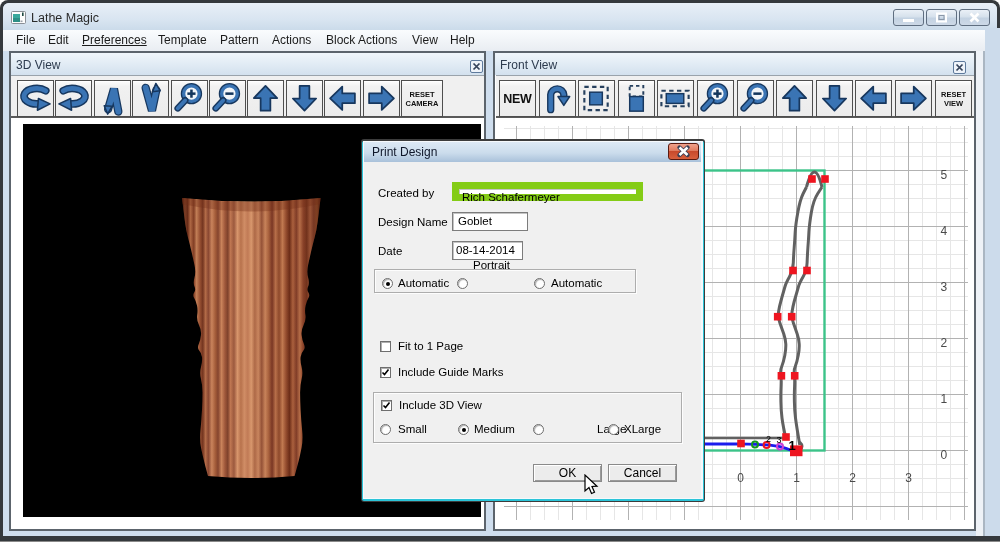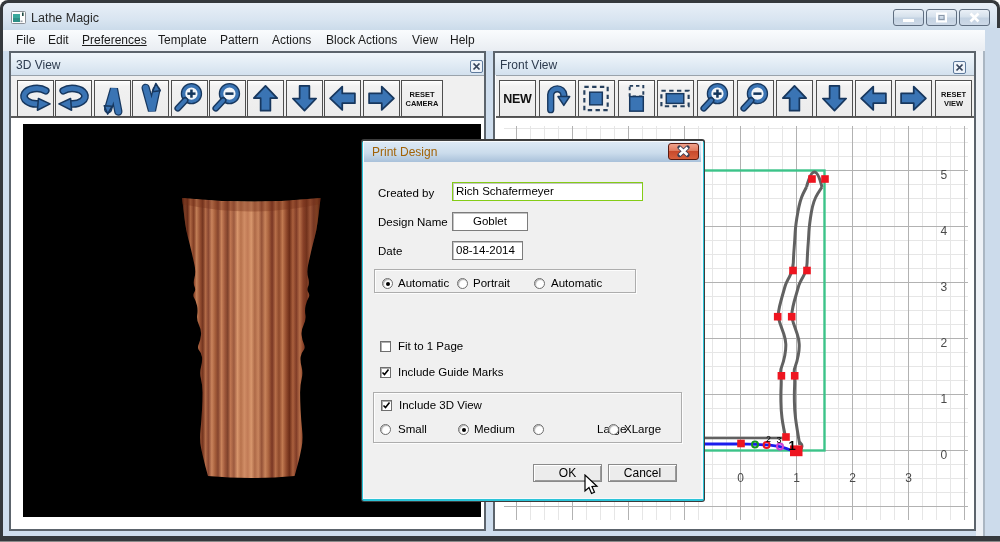--- a/index.html
+++ b/index.html
@@ -324,38 +324,38 @@
     <text x="436.5" y="220.8" font-family="Liberation Sans" font-size="12" fill="#4a4a4a">2</text>
     <text x="436.5" y="164.8" font-family="Liberation Sans" font-size="12" fill="#4a4a4a">3</text>
     <text x="436.5" y="108.8" font-family="Liberation Sans" font-size="12" fill="#4a4a4a">4</text>
     <text x="436.5" y="52.8" font-family="Liberation Sans" font-size="12" fill="#4a4a4a">5</text>
   </svg>
 <div style="position:absolute;left:361px;top:139px;width:343.5px;height:362.5px;background:#3c3c3c;border-radius:3px;"></div>
 <div style="position:absolute;left:362px;top:141px;width:341.5px;height:359.5px;background:#2cc4d8;border-radius:2px;"></div>
 <div style="position:absolute;left:362.5px;top:141px;width:340px;height:357.5px;background:#f6f9fc;"></div>
 <div style="position:absolute;left:364px;top:141.5px;width:337px;height:356.5px;background:#f0f0f0;"></div>
 <div style="position:absolute;left:364px;top:141.5px;width:337px;height:20.5px;background:linear-gradient(#dde9f5,#cbdcec 55%,#a9c1da);"></div>
-<div style="position:absolute;left:372px;top:145px;font:12px 'Liberation Sans',sans-serif;color:#a16207;">Print Design</div>
+<div style="position:absolute;left:372px;top:145px;font:12px 'Liberation Sans',sans-serif;color:#0f172a;">Print Design</div>
 <div style="position:absolute;left:668px;top:143px;width:31px;height:17px;border:1px solid #5a1a10;border-radius:3px;background:linear-gradient(#f0a28c,#e07b5f 45%,#c84a2c 50%,#d8603d);box-sizing:border-box;"><svg width="29" height="15" viewBox="0 0 29 15" style="">
       <path d="M10.5,3.5 L18.5,11 M18.5,3.5 L10.5,11" fill="none" stroke="#3a3f55" stroke-width="4.4" stroke-linecap="round"></path>
       <path d="M10.5,3.5 L18.5,11 M18.5,3.5 L10.5,11" fill="none" stroke="#ffffff" stroke-width="2.6"></path>
     </svg></div>
 <div style="position:absolute;left:378px;top:187px;font:11.5px 'Liberation Sans',sans-serif;color:#000;white-space:nowrap;">Created by</div>
-<div style="position:absolute;left:452px;top:182px;width:191px;height:19px;background:#fff;border:1px solid #84cc16;box-shadow:inset 1px 1px 0 #c4c4c4;box-sizing:border-box;font:11.5px 'Liberation Sans',sans-serif;color:#000;padding:2px 0 0 3px;white-space:nowrap;">Rich Schafermeyer</div>
+<div style="position:absolute;left:452px;top:182px;width:191px;height:19px;background:#fff;border:7px solid #84cc16;box-shadow:inset 1px 1px 0 #c4c4c4;box-sizing:border-box;font:11.5px 'Liberation Sans',sans-serif;color:#000;padding:2px 0 0 3px;white-space:nowrap;">Rich Schafermeyer</div>
 <div style="position:absolute;left:378px;top:216px;font:11.5px 'Liberation Sans',sans-serif;color:#000;white-space:nowrap;">Design Name</div>
-<div style="position:absolute;left:452px;top:212px;width:76px;height:19px;background:#fff;border:1px solid #7c7c7c;box-shadow:inset 1px 1px 0 #c4c4c4;box-sizing:border-box;font:11.5px 'Liberation Sans',sans-serif;color:#000;padding:2px 0 0 20px;white-space:nowrap;">Goblet</div>
+<div style="position:absolute;left:452px;top:212px;width:76px;height:19px;background:#fff;border:1px solid #7c7c7c;box-shadow:inset 1px 1px 0 #c4c4c4;box-sizing:border-box;font:11.5px 'Liberation Sans',sans-serif;color:#000;padding:2px 0 0 5px;white-space:nowrap;">Goblet</div>
 <div style="position:absolute;left:378px;top:245px;font:11.5px 'Liberation Sans',sans-serif;color:#000;white-space:nowrap;">Date</div>
 <div style="position:absolute;left:452px;top:241px;width:71px;height:19px;background:#fff;border:1px solid #7c7c7c;box-shadow:inset 1px 1px 0 #c4c4c4;box-sizing:border-box;font:11.5px 'Liberation Sans',sans-serif;color:#000;padding:2px 0 0 3px;white-space:nowrap;">08-14-2014</div>
 <div style="position:absolute;left:374px;top:269px;width:262px;height:24px;border:1px solid #adadad;box-shadow:1px 1px 0 #fdfdfd, inset 1px 1px 0 #fdfdfd;box-sizing:border-box;"></div>
 <div style="position:absolute;left:382px;top:278px;width:11px;height:11px;background:#fff;border:1px solid #6e6e6e;border-radius:50%;box-shadow:inset 1px 1px 1px #b0b0b0;box-sizing:border-box;">
     <div style="position:absolute;left:2.5px;top:2.5px;width:4px;height:4px;border-radius:50%;background:#000;"></div>
   </div>
 <div style="position:absolute;left:398px;top:277px;font:11.5px 'Liberation Sans',sans-serif;color:#000;white-space:nowrap;">Automatic</div>
 <div style="position:absolute;left:457px;top:278px;width:11px;height:11px;background:#fff;border:1px solid #6e6e6e;border-radius:50%;box-shadow:inset 1px 1px 1px #b0b0b0;box-sizing:border-box;"></div>
-<div style="position:absolute;left:473px;top:277px;font:11.5px 'Liberation Sans',sans-serif;color:#000;white-space:nowrap;">Portrait</div>
+<div style="position:absolute;left:473px;top:259px;font:11.5px 'Liberation Sans',sans-serif;color:#000;white-space:nowrap;">Portrait</div>
 <div style="position:absolute;left:534px;top:278px;width:11px;height:11px;background:#fff;border:1px solid #6e6e6e;border-radius:50%;box-shadow:inset 1px 1px 1px #b0b0b0;box-sizing:border-box;"></div>
 <div style="position:absolute;left:551px;top:277px;font:11.5px 'Liberation Sans',sans-serif;color:#000;white-space:nowrap;">Automatic</div>
 <div style="position:absolute;left:380px;top:341px;width:11px;height:11px;background:#fff;border:1px solid #6e6e6e;box-shadow:inset 1px 1px 0 #aeaeae;box-sizing:border-box;"></div>
 <div style="position:absolute;left:398px;top:340px;font:11.5px 'Liberation Sans',sans-serif;color:#000;white-space:nowrap;">Fit to 1 Page</div>
 <div style="position:absolute;left:380px;top:367px;width:11px;height:11px;background:#fff;border:1px solid #6e6e6e;box-shadow:inset 1px 1px 0 #aeaeae;box-sizing:border-box;">
     <svg width="9" height="9" viewBox="0 0 9 9" style="position:absolute;left:0px;top:0px;">
       <path d="M1.5,4.5 L3.5,6.5 L7.5,1.5" fill="none" stroke="#000" stroke-width="1.6"></path>
     </svg>
   </div>
 <div style="position:absolute;left:398px;top:366px;font:11.5px 'Liberation Sans',sans-serif;color:#000;white-space:nowrap;">Include Guide Marks</div>

